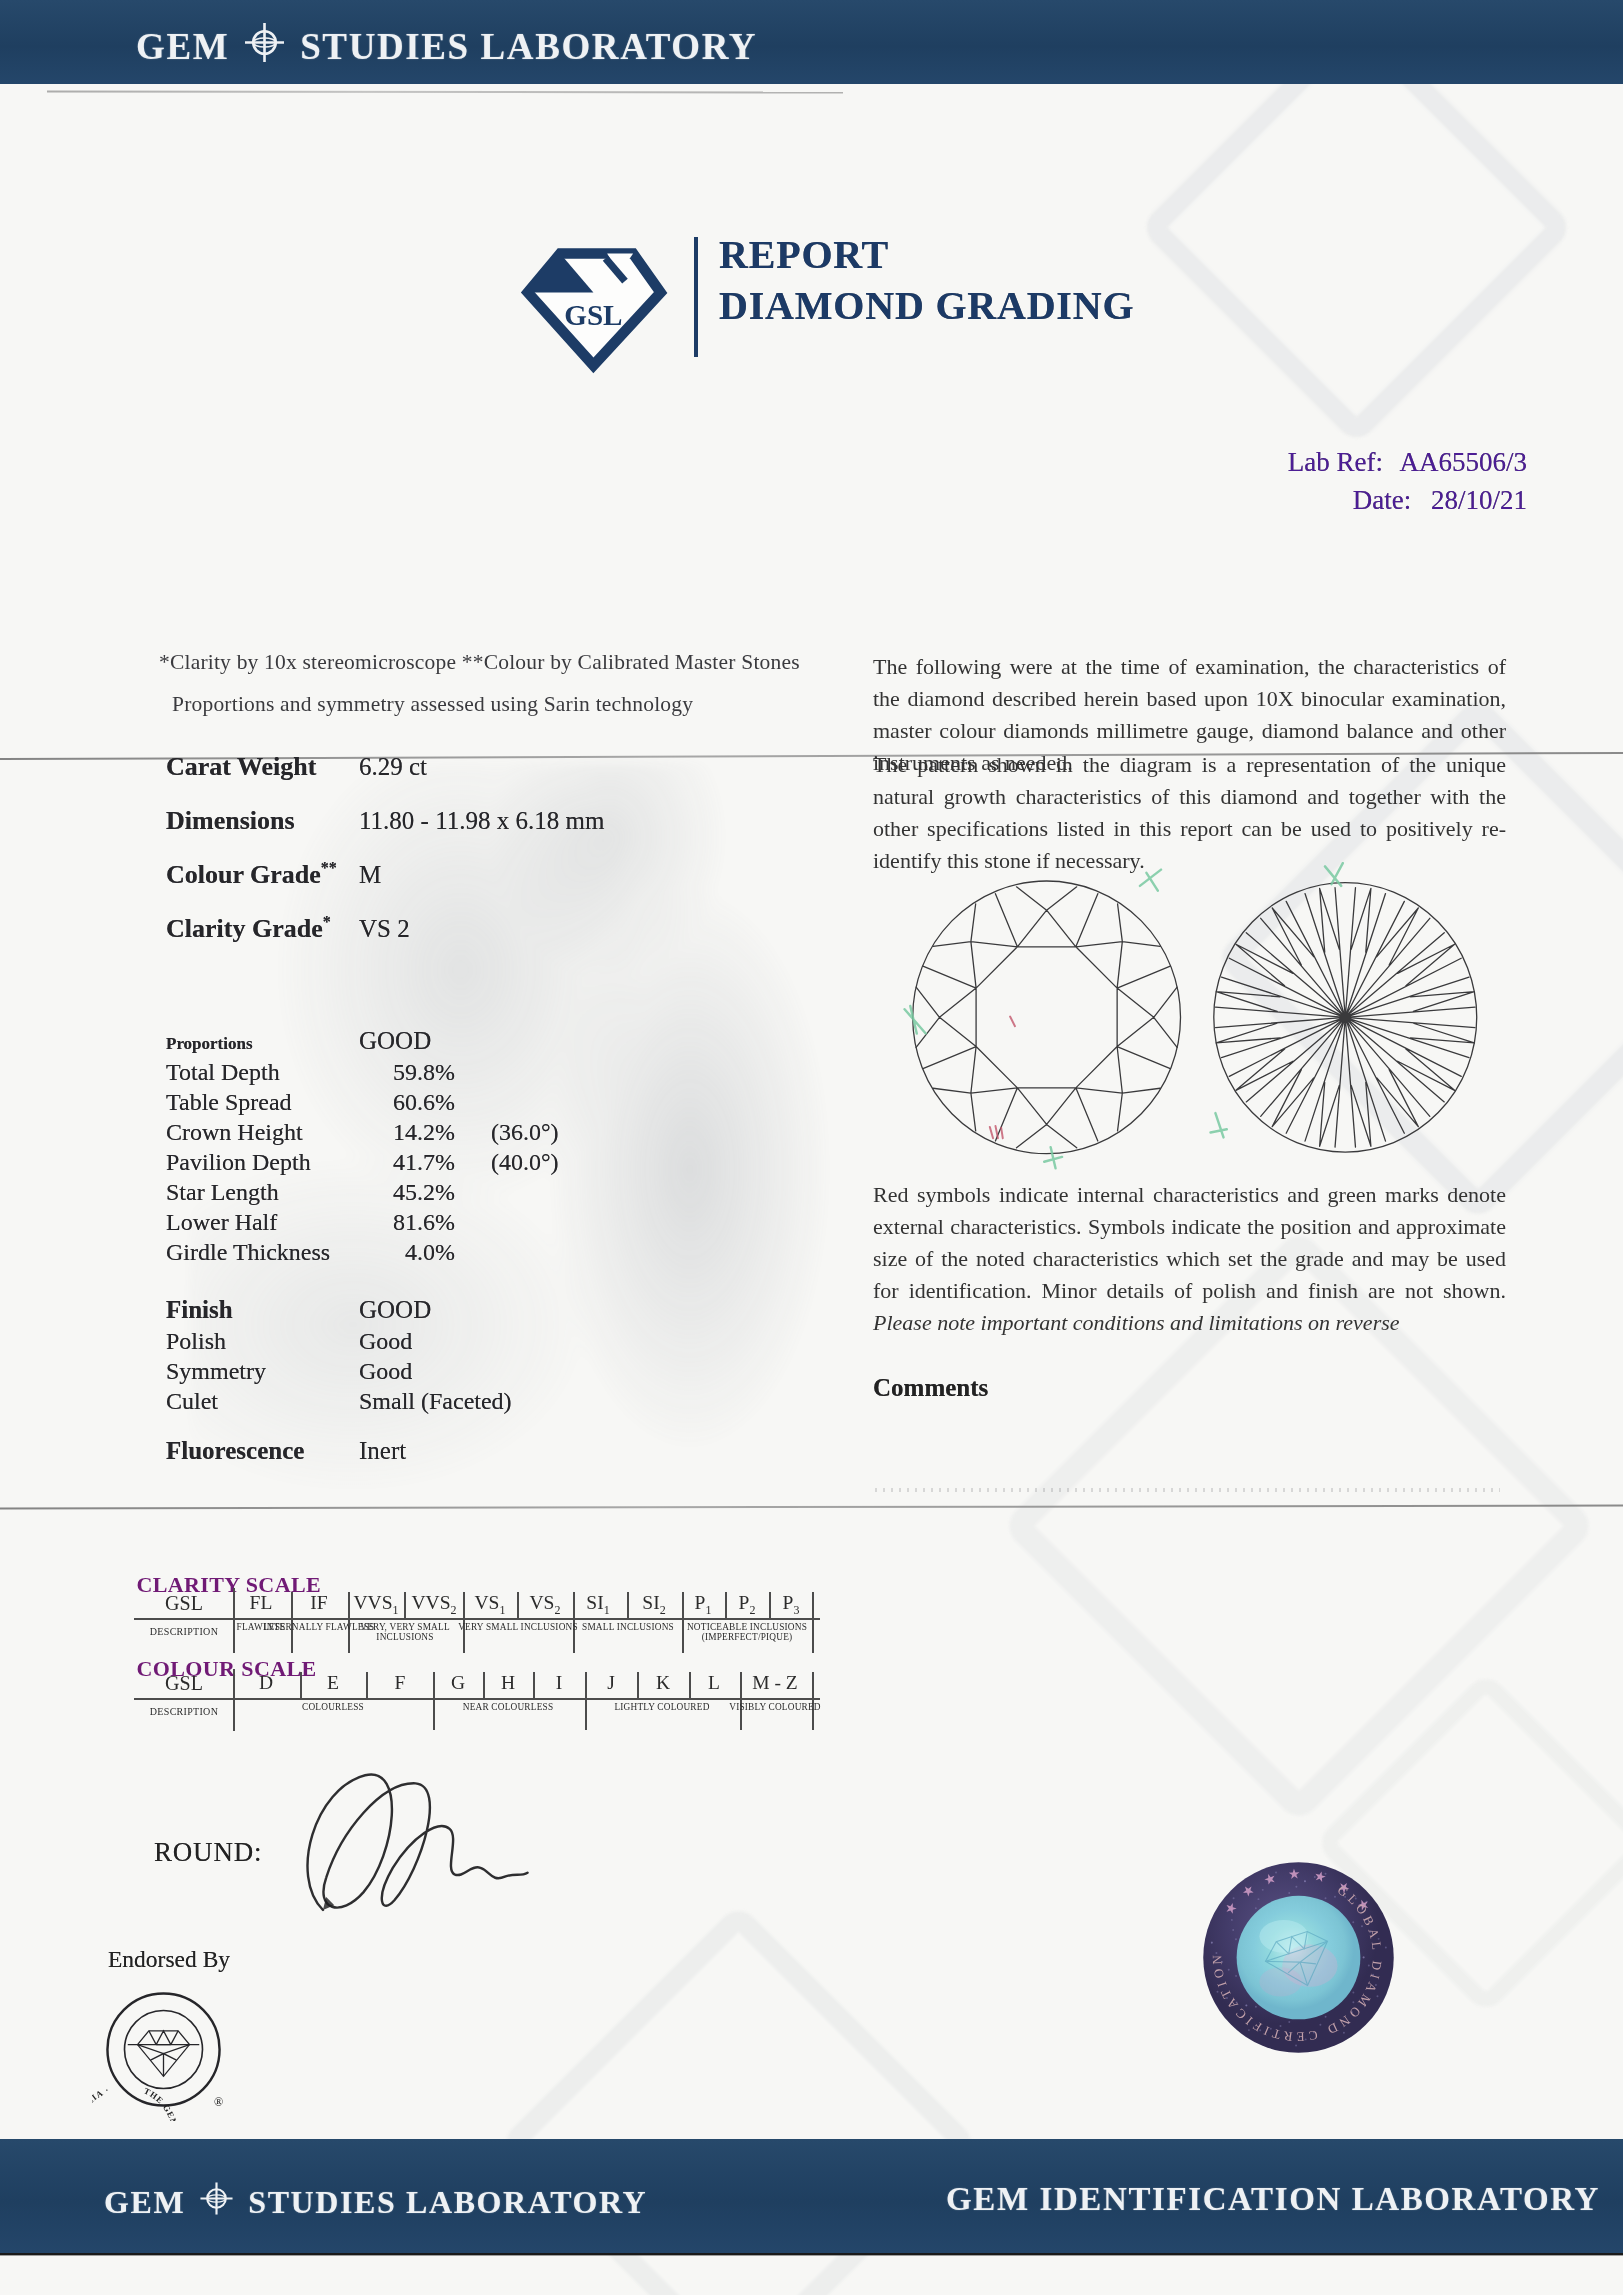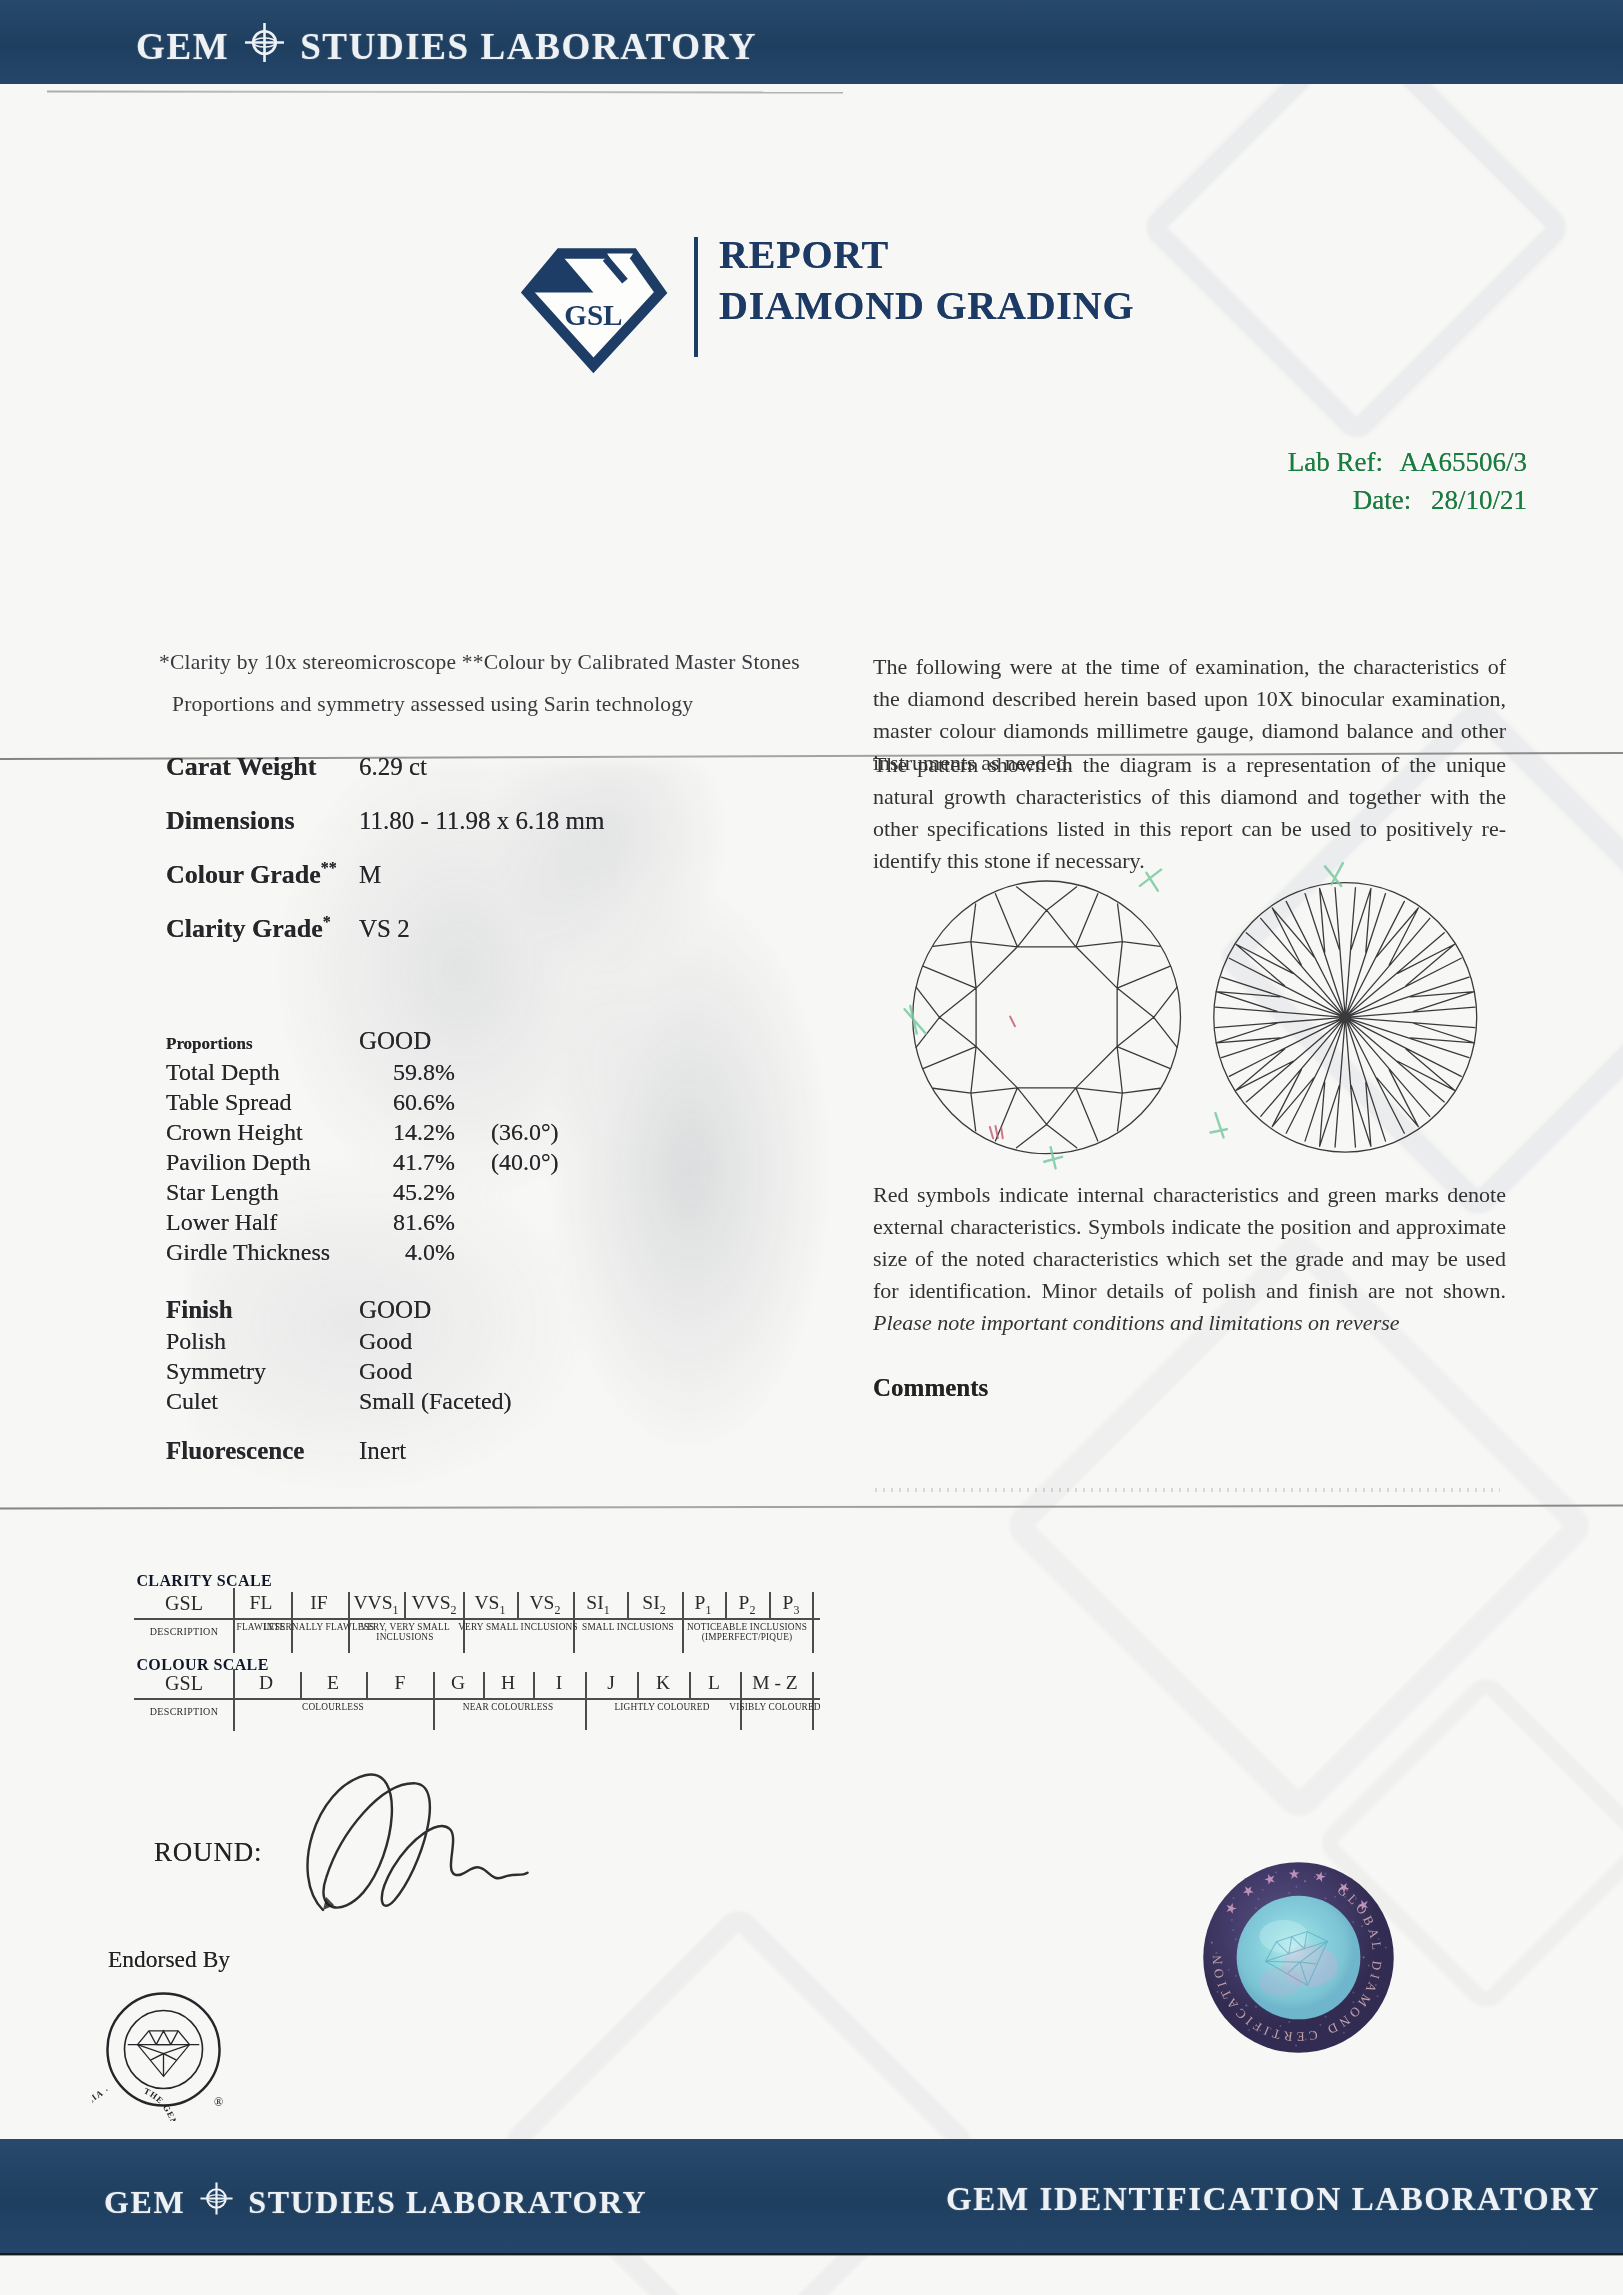--- a/index.html
+++ b/index.html
@@ -23,41 +23,41 @@
   #photoghost{position:absolute;left:191px;top:763px;width:674px;height:739px;filter:blur(5.7px);opacity:.9;
      background:
       radial-gradient(ellipse 268px 341px at 40% 28%,rgba(128,134,144,.20),transparent 70%),
       radial-gradient(ellipse 203px 406px at 74% 55%,rgba(118,124,136,.24),transparent 70%),
       radial-gradient(ellipse 341px 244px at 24% 76%,rgba(138,144,153,.16),transparent 70%),
       radial-gradient(ellipse 171px 203px at 62% 10%,rgba(124,130,140,.18),transparent 70%);}
   
   #logoblock{left:510px;top:229px;display:flex;align-items:flex-start;}
   #divider{width:4px;height:120px;background:#1d3c66;margin:8px 21px 0 18px;}
   .rtitle{font-size:40px;line-height:51px;font-weight:bold;color:#1c3a66;letter-spacing:0.8px;}
-  #refblock{left:1056px;top:443px;width:471px;text-align:right;font-size:27px;line-height:38px;color:#15803d;}
+  #refblock{left:1056px;top:443px;width:471px;text-align:right;font-size:27px;line-height:38px;color:#4c1d95;}
   .fnote{position:absolute;font-size:21.5px;color:#3a3a3e;letter-spacing:0.2px;}
   
   .gsec{position:absolute;left:166px;width:503px;}
   .grow{display:flex;align-items:baseline;height:54px;}
   .glabel{width:193px;font-weight:bold;font-size:26px;flex:0 0 auto;}
   .glabel sup{font-size:16px;}
   .gvalue{font-size:25px;}
   .phead{display:flex;align-items:baseline;height:32px;margin-bottom:0px;}
   .prow{display:flex;align-items:baseline;height:30px;font-size:24px;}
   .plabel{width:193px;flex:0 0 auto;}
   .pval{width:96px;text-align:right;flex:0 0 auto;}
   .pang{margin-left:36px;}
   
   .para{position:absolute;left:873px;width:633px;font-size:22px;line-height:32px;
         text-align:justify;color:#333;}
   .p3{line-height:32px;}
   #comments{left:873px;top:1374px;font-size:25px;font-weight:bold;color:#222;}
   
   .scale{position:absolute;left:134px;width:689px;}
-  .sctitle{position:absolute;left:2.4px;top:0;font-size:16px;font-weight:bold;letter-spacing:0.4px;color:#0f172a;}
+  .sctitle{position:absolute;left:2.4px;top:0;font-size:22px;font-weight:bold;letter-spacing:0.4px;color:#701a75;}
   .scline{position:absolute;height:1.6px;background:#4c4c4c;left:0;width:686px;}
   .sctick{position:absolute;width:1.6px;background:#4c4c4c;}
   .scgrade{position:absolute;transform:translateX(-50%);font-size:19.5px;color:#2b2b2b;white-space:nowrap;}
   .scgrade sub{font-size:12px;}
   .sccorner{position:absolute;transform:translateX(-50%);font-size:20px;color:#2b2b2b;}
   .scdesc{position:absolute;transform:translateX(-50%);font-size:9.3px;line-height:10px;color:#2b2b2b;
           width:122px;text-align:center;letter-spacing:0.2px;}
   .scdesclabel{position:absolute;transform:translateX(-50%);font-size:10px;color:#2b2b2b;letter-spacing:0.3px;}
   
   #signedlabel{left:154px;top:1837px;font-size:27px;letter-spacing:0.8px;color:#222;}

